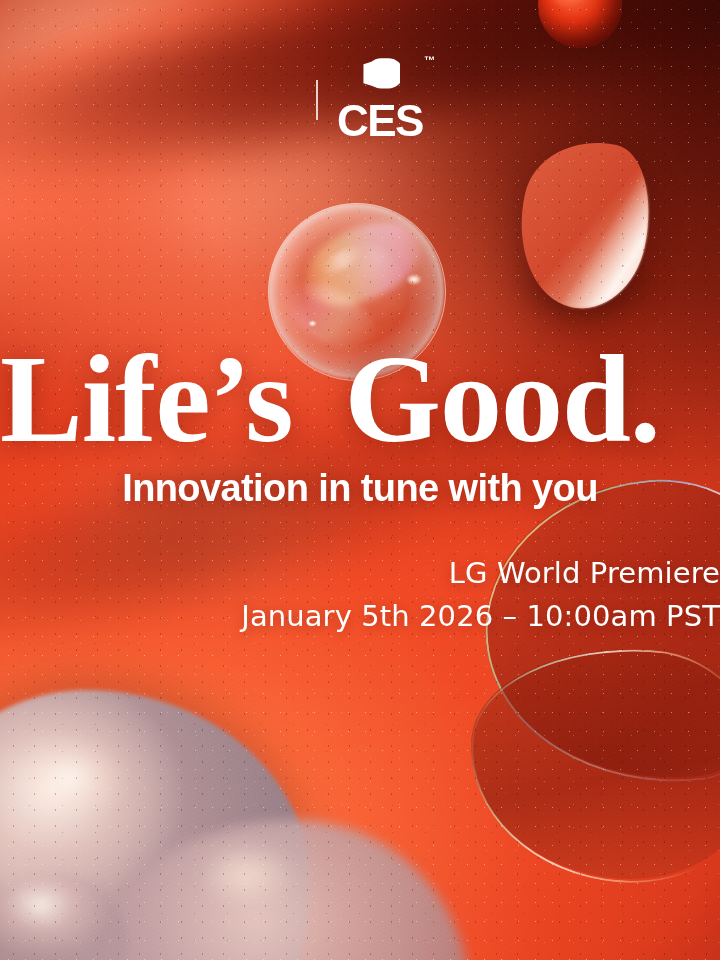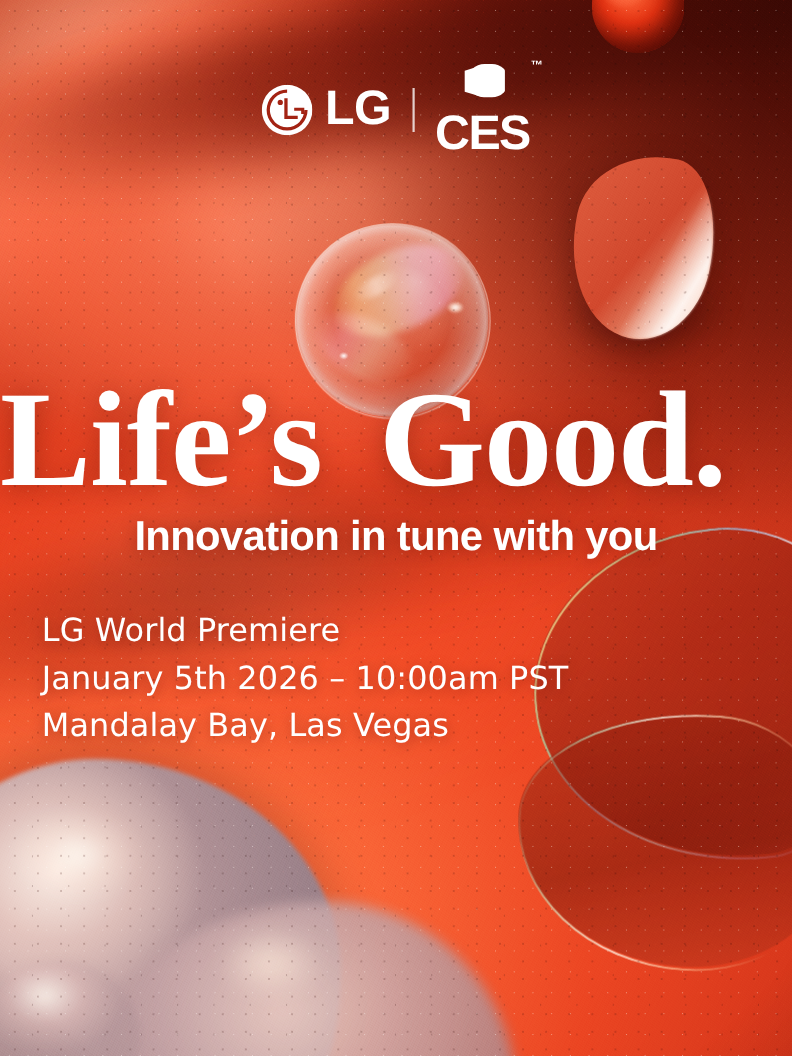--- a/index.html
+++ b/index.html
@@ -462,21 +462,21 @@
     line-height: 1.1;
     letter-spacing: -0.6px;
     color: #ffffff;
     text-shadow: 0 2px 14px rgba(90,14,6,.35);
   }
 
   
   .details {
     position: absolute;
     top: 552px; left: 0; right: 0;
-    text-align: left;
+    text-align: right;
     font-family: "DejaVu Sans", sans-serif;
     font-weight: 400;
     font-size: 29px;
     line-height: 43px;
     color: #ffffff;
     letter-spacing: .1px;
     text-shadow: 0 2px 12px rgba(90,14,6,.40);
     padding-left: 38px;
   }
   .details div { white-space: nowrap; }
@@ -525,37 +525,20 @@
 
   <div class="bg-layer speckle"></div>
   <div class="bg-layer speckle-dark"></div>
   <div class="bg-layer noise"></div>
   <div class="bg-layer vignette-edge"></div>
 
   <div class="content">
 
     <div class="logo-row">
 
-      <div class="lg-lockup">
-        <svg class="lg-mark" viewBox="0 0 100 100" aria-hidden="true">
-          <circle cx="50" cy="50" r="50" fill="#ffffff"></circle>
-
-          <g fill="#A32313">
-
-            <path d="M50 9.5A40.5 40.5 0 1 0 90.5 50H84A34 34 0 1 1 50 16Z"></path>
-
-            <circle cx="36.5" cy="35" r="5.2"></circle>
-
-            <path d="M44.5 27h6.5v34.5h20V68H44.5Z"></path>
-
-            <path d="M64 45.5h20V58h-6.2v-6.3H64Z"></path>
-          </g>
-        </svg>
-        <span class="lg-word">LG</span>
-      </div>
 
       <div class="logo-divider"></div>
 
       <div class="ces-lockup">
         <svg class="ces-mark" viewBox="0 0 58 52" aria-hidden="true">
           <path fill="#ffffff" d="M31 3h10a16 16 0 0 1 0 44H31a22 22 0 0 1 0-44Z"></path>
           <path fill="#ffffff" d="M26 5.5v40.5L5 39.5V12Z"></path>
           <path fill="#A32313" d="M31 10a16 16 0 0 1 0 30H31a16 16 0 0 1 0-30Z" opacity="0"></path>
           <path fill="#A32313" d="M13.5 16.5h10v18h-10Z" opacity="0"></path>
         </svg>
@@ -567,17 +550,16 @@
 
     <div class="headline">
       <span class="hl-a">Life’s</span><span class="hl-b">Good.</span>
     </div>
 
     <div class="tagline">Innovation in tune with you</div>
 
     <div class="details">
       <div>LG World Premiere</div>
       <div>January 5th 2026 – 10:00am PST</div>
-      <div>Mandalay Bay, Las Vegas</div>
     </div>
 
   </div>
 </div>
 
 </body></html>

